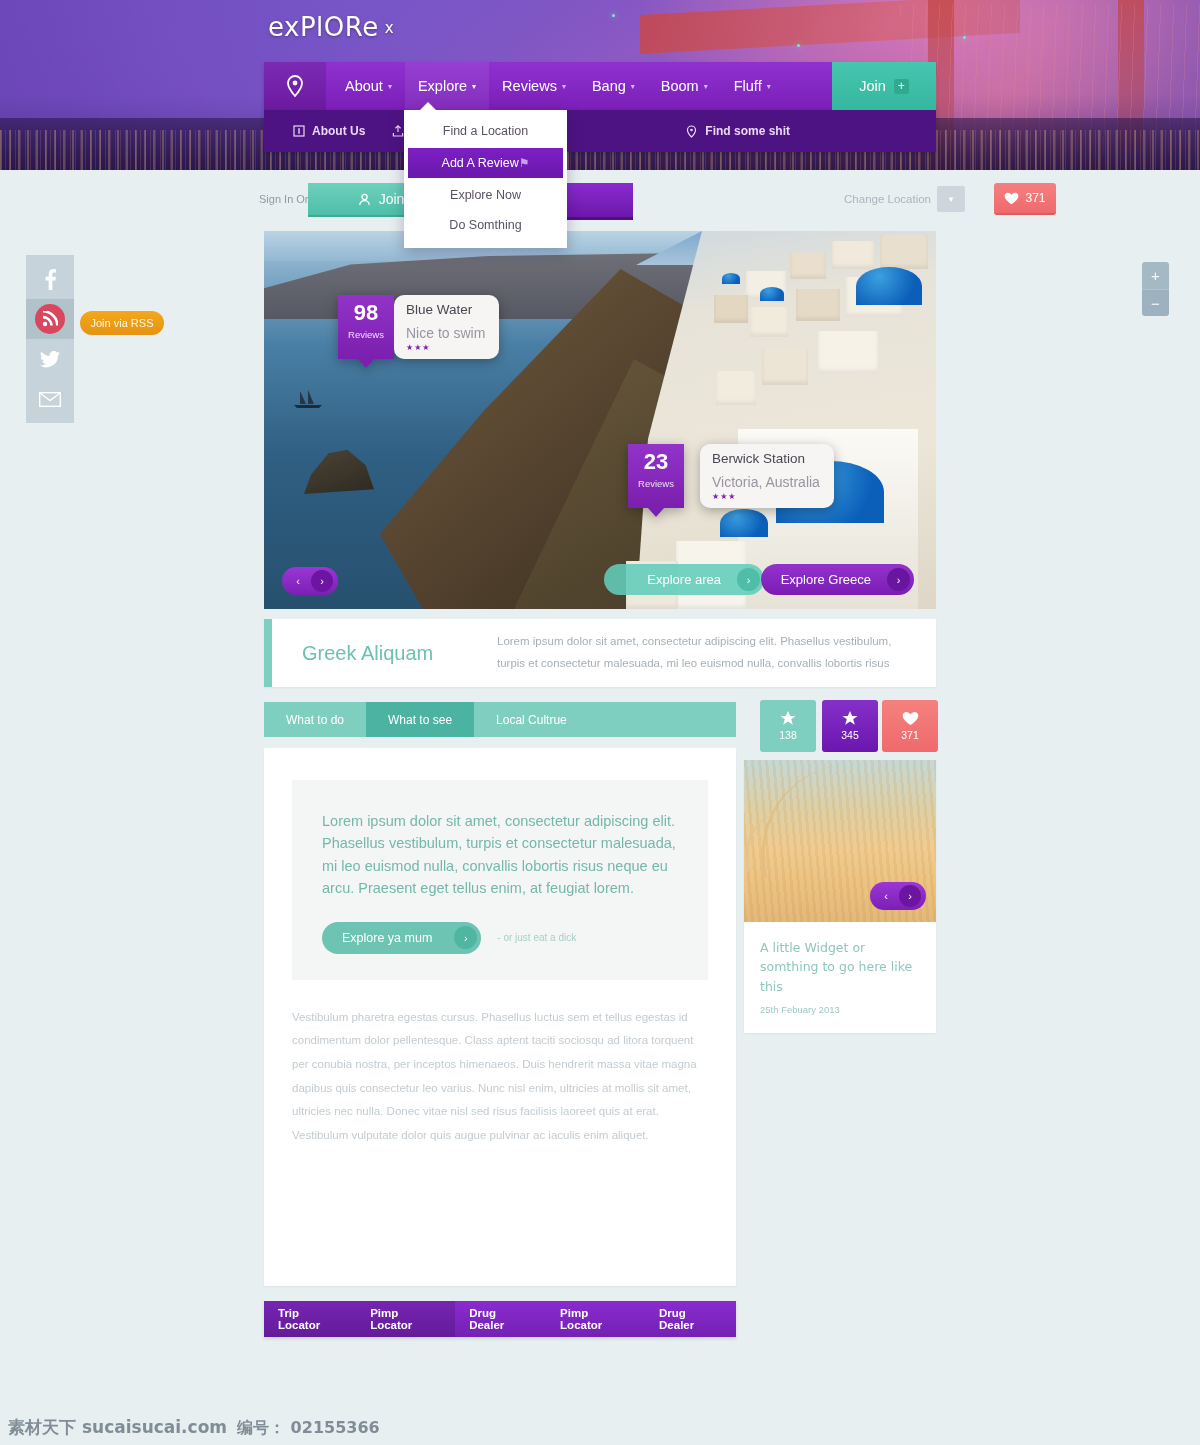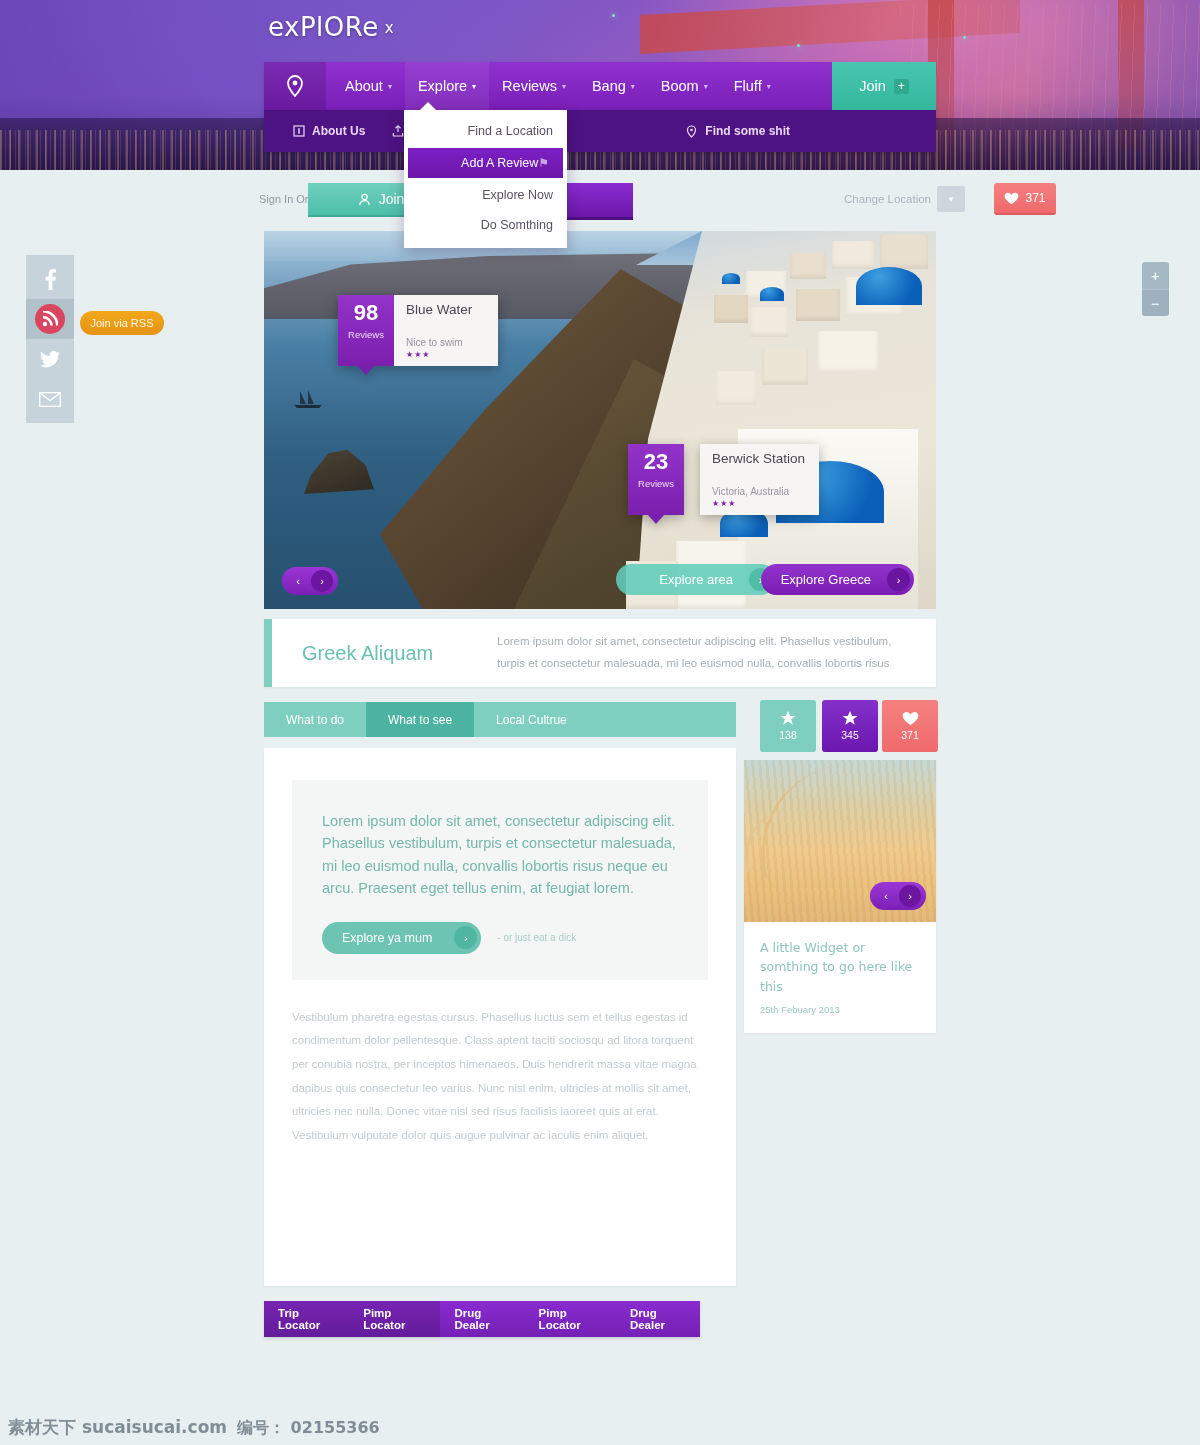--- a/index.html
+++ b/index.html
@@ -103,21 +103,21 @@
   .dropdown {
     position: absolute; top: 48px; left: 140px; width: 163px;
     background: #fff; box-shadow: 0 4px 14px rgba(40,10,70,.28); z-index: 40;
     padding: 6px 0 8px;
   }
   .dd-arrow {
     position: absolute; top: -8px; left: 16px;
     border-left: 8px solid transparent; border-right: 8px solid transparent; border-bottom: 8px solid #fff;
   }
   .dd-item {
-    display: flex; align-items: center; justify-content: flex-end;
+    display: flex; align-items: center; justify-content: center;
     padding: 8px 14px; font-size: 12.5px; color: #5a5263; cursor: pointer;
   }
   .dd-item.sel { background: linear-gradient(180deg, #7c1fc4, #6a17ab); color: #fff; margin: 2px 4px; }
   .dd-flag { opacity: .6; font-size: 12px; }
 
   
   .signin-row { position: absolute; top: 186px; left: 0; width: 1200px; height: 30px; z-index: 14; }
   .signin-txt { position: absolute; left: 259px; top: 7px; font-size: 11px; color: #8e9aa3; }
   .join-now {
     position: absolute; left: 308px; top: -3px; width: 178px; height: 34px;
@@ -209,43 +209,43 @@
   .marker .count {
     width: 56px; background: linear-gradient(180deg, #9333c9, #7b1fae);
     color: #fff; text-align: center; padding: 7px 0 6px; position: relative;
   }
   .marker .count b { display: block; font-size: 22px; line-height: 1; }
   .marker .count span { font-size: 9.5px; opacity: .85; }
   .marker .count::after {
     content: ''; position: absolute; left: 20px; bottom: -9px;
     border-left: 8px solid transparent; border-right: 8px solid transparent; border-top: 9px solid #7b1fae;
   }
-  .marker .body { background: #f6f5f3; padding: 7px 14px 7px 12px; min-width: 104px; }
+  .marker .body { background: #f6f5f3; padding: 7px 14px 7px 12px; min-width: 104px; border-radius: 10px; }
   .marker .body h4 { font-size: 13.5px; color: #4b4552; font-weight: normal; }
-  .marker .body p { font-size: 10px; color: #9a94a2; margin-top: 20px; }
+  .marker .body p { font-size: 14px; color: #9a94a2; margin-top: 8px; }
   .marker .stars { color: #7b1fae; font-size: 8px; letter-spacing: 1px; margin-top: 2px; }
 
   .zoomctl { position: absolute; top: 262px; right: 31px; width: 27px; border-radius: 3px; overflow: hidden; opacity: .82; }
   .zoomctl div { height: 27px; background: #97aebc; color: #fff; display: flex; align-items: center; justify-content: center; font-size: 15px; cursor: pointer; }
   .zoomctl div + div { background: #8da5b4; border-top: 1px solid rgba(255,255,255,.25); }
 
   .pager {
     position: absolute; display: flex; align-items: center; gap: 2px; border-radius: 14px;
     background: linear-gradient(180deg, #9b36d6, #7c1fb6); padding: 3px 5px;
   }
   .pager span { width: 22px; height: 22px; border-radius: 50%; display: flex; align-items: center; justify-content: center; color: #fff; font-size: 11px; cursor: pointer; }
   .pager span.on { background: #6b15a0; }
   .hero-pager { left: 18px; bottom: 14px; }
 
   .pill {
     position: absolute; height: 31px; border-radius: 16px; display: flex; align-items: center;
     padding: 0 4px 0 20px; color: #fff; font-size: 13px; cursor: pointer; gap: 16px;
   }
   .pill .circ { width: 23px; height: 23px; border-radius: 50%; display: flex; align-items: center; justify-content: center; font-size: 11px; }
-  .pill.teal { background: rgba(97,205,186,.88); right: 160px; bottom: 14px; padding-left: 43px; }
+  .pill.teal { background: rgba(97,205,186,.88); right: 172px; bottom: 14px; padding-left: 43px; }
   .pill.teal .circ { background: #4fbda8; }
   .pill.purple { background: linear-gradient(180deg,#9333cd,#7a1cb4); right: 22px; bottom: 14px; }
   .pill.purple .circ { background: #6a15a0; }
 
   
   .titlecard {
     position: absolute; top: 619px; left: 264px; width: 672px; height: 68px;
     background: #fff; border-left: 8px solid #7fcfc0; display: flex; align-items: center;
     box-shadow: 0 1px 2px rgba(0,0,0,.05);
   }
@@ -306,21 +306,21 @@
     position: absolute; top: 52px; left: 2px; width: 42px; height: 60px;
     border-left: 3px solid rgba(230,195,140,.9); border-top-left-radius: 40px;
   }
   .widget .wpager { right: 10px; bottom: 12px; }
   .widget .txt { padding: 16px 16px 18px; }
   .widget .txt h3 { font-size: 12.5px; color: #8fc6bd; font-weight: normal; line-height: 1.55; font-family: "DejaVu Sans", sans-serif; }
   .widget .txt .date { font-size: 9.5px; color: #9ec9c2; margin-top: 8px; }
 
   
   .footnav {
-    position: absolute; top: 1301px; left: 264px; width: 436px; height: 36px;
+    position: absolute; top: 1301px; left: 264px; width: 472px; height: 36px;
     background: linear-gradient(180deg, #8a2bcf, #7420b4); display: flex; align-items: center;
     box-shadow: 0 2px 3px rgba(0,0,0,.12);
   }
   .fn-item { padding: 0 14px; height: 36px; display: flex; align-items: center; color: #fff; font-size: 11.5px; font-weight: bold; cursor: pointer; }
   .fn-item.on { background: rgba(0,0,0,.14); }
 
   
   .watermark {
     position: absolute; left: 8px; bottom: 6px; display: flex; align-items: baseline; gap: 10px;
     color: #818d96; font-size: 17px; font-weight: bold; font-family: "DejaVu Sans", sans-serif;

